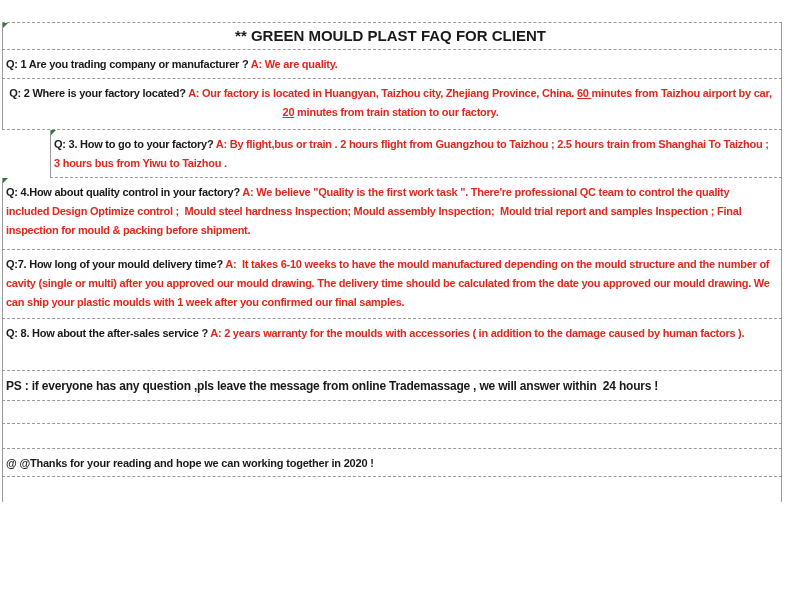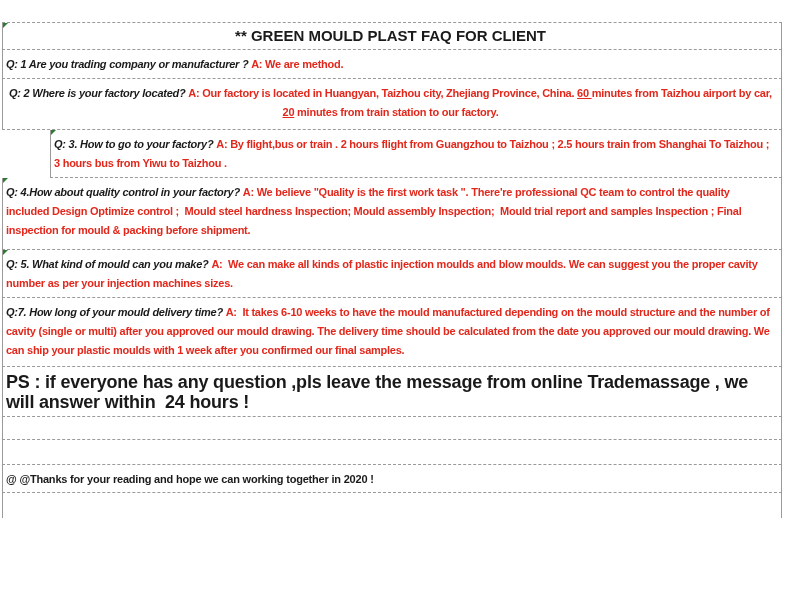--- a/index.html
+++ b/index.html
@@ -25,34 +25,34 @@
   .row.last { border-bottom: none; }
   .cell-text {
     padding: 5px 6px 4px 3px;
     font-size: 11px;
     font-weight: 700;
     line-height: 19px;
     letter-spacing: -0.25px;
     white-space: pre-wrap;
     color: #1a1a1a;
   }
-  .q { color: #1a1a1a; font-style: italic; }
+  .q { color: #1a1a1a; }
   .a { color: #e2281c; }
   .u { text-decoration: underline; }
   .title-row { min-height: 26px; }
   .title-row .cell-text {
     text-align: center;
     font-size: 15px;
     letter-spacing: 0;
     padding-top: 4px;
     line-height: 18px;
   }
   .ps-row { min-height: 30px; }
   .ps-row .cell-text {
-    font-size: 18px;
+    font-size: 12px;
     letter-spacing: -0.2px;
     line-height: 20px;
     padding-top: 5px;
   }
   .thanks-row { min-height: 28px; }
   .thanks-row .cell-text {
     font-size: 11px;
     letter-spacing: -0.2px;
     line-height: 18px;
     padding-top: 5px;
@@ -73,39 +73,38 @@
 
 <div class="sheet">
 
   <div class="row title-row">
     <span class="corner"></span>
     <div class="cell-text">** GREEN MOULD PLAST FAQ FOR CLIENT</div>
   </div>
 
   <div id="faq-rows">
       <div class="row qa-row" style="min-height: 28px;">
-        <div class="cell-text"><span class="q">Q: 1 Are you trading company or manufacturer ? </span><span class="a">A: We are method.</span></div>
+        <div class="cell-text"><span class="q">Q: 1 Are you trading company or manufacturer ? </span><span class="a">A: We are quality.</span></div>
       </div>
       <div class="row qa-row" style="min-height: 51px; text-align: center;">
         <div class="cell-text"><span class="q">Q: 2 Where is your factory located? </span><span class="a">A: Our factory is located in Huangyan, Taizhou city, Zhejiang Province, China. </span><span class="a u">60 </span><span class="a">minutes from Taizhou airport by car, </span><span class="a u">20</span><span class="a"> minutes from train station to our factory.</span></div>
       </div>
       <div class="row qa-row" style="min-height: 46px; margin-left: 48px;">
         <span class="corner"></span>
         <div class="cell-text"><span class="q">Q: 3. How to go to your factory? </span><span class="a">A: By flight,bus or train . 2 hours flight from Guangzhou to Taizhou ; 2.5 hours train from Shanghai To Taizhou ; 3 hours bus from Yiwu to Taizhou .</span></div>
       </div>
       <div class="row qa-row" style="min-height: 72px;">
         <span class="corner"></span>
         <div class="cell-text"><span class="q">Q: 4.How about quality control in your factory? </span><span class="a">A: We believe "Quality is the first work task ". There're professional QC team to control the quality included Design Optimize control ;  Mould steel hardness Inspection; Mould assembly Inspection;  Mould trial report and samples Inspection ; Final inspection for mould &amp; packing before shipment.</span></div>
       </div>
-      <div class="row qa-row" style="min-height: 48px;">
-        <span class="corner"></span>
-        <div class="cell-text"><span class="q">Q: 5. What kind of mould can you make? </span><span class="a">A:  We can make all kinds of plastic injection moulds and blow moulds. We can suggest you the proper cavity number as per your injection machines sizes.</span></div>
-      </div>
       <div class="row qa-row" style="min-height: 69px;">
         <div class="cell-text"><span class="q">Q:7. How long of your mould delivery time? </span><span class="a">A:  It takes 6-10 weeks to have the mould manufactured depending on the mould structure and the number of cavity (single or multi) after you approved our mould drawing. The delivery time should be calculated from the date you approved our mould drawing. We can ship your plastic moulds with 1 week after you confirmed our final samples.</span></div>
+      </div>
+      <div class="row qa-row" style="min-height: 52px;">
+        <div class="cell-text"><span class="q">Q: 8. How about the after-sales service ? </span><span class="a">A: 2 years warranty for the moulds with accessories ( in addition to the damage caused by human factors ).</span></div>
       </div>
     </div>
 
   <div class="row ps-row">
     <div class="cell-text">PS : if everyone has any question ,pls leave the message from online Trademassage , we will answer within  24 hours !</div>
   </div>
 
   <div class="row empty-row-1"></div>
   <div class="row empty-row-2"></div>
 

